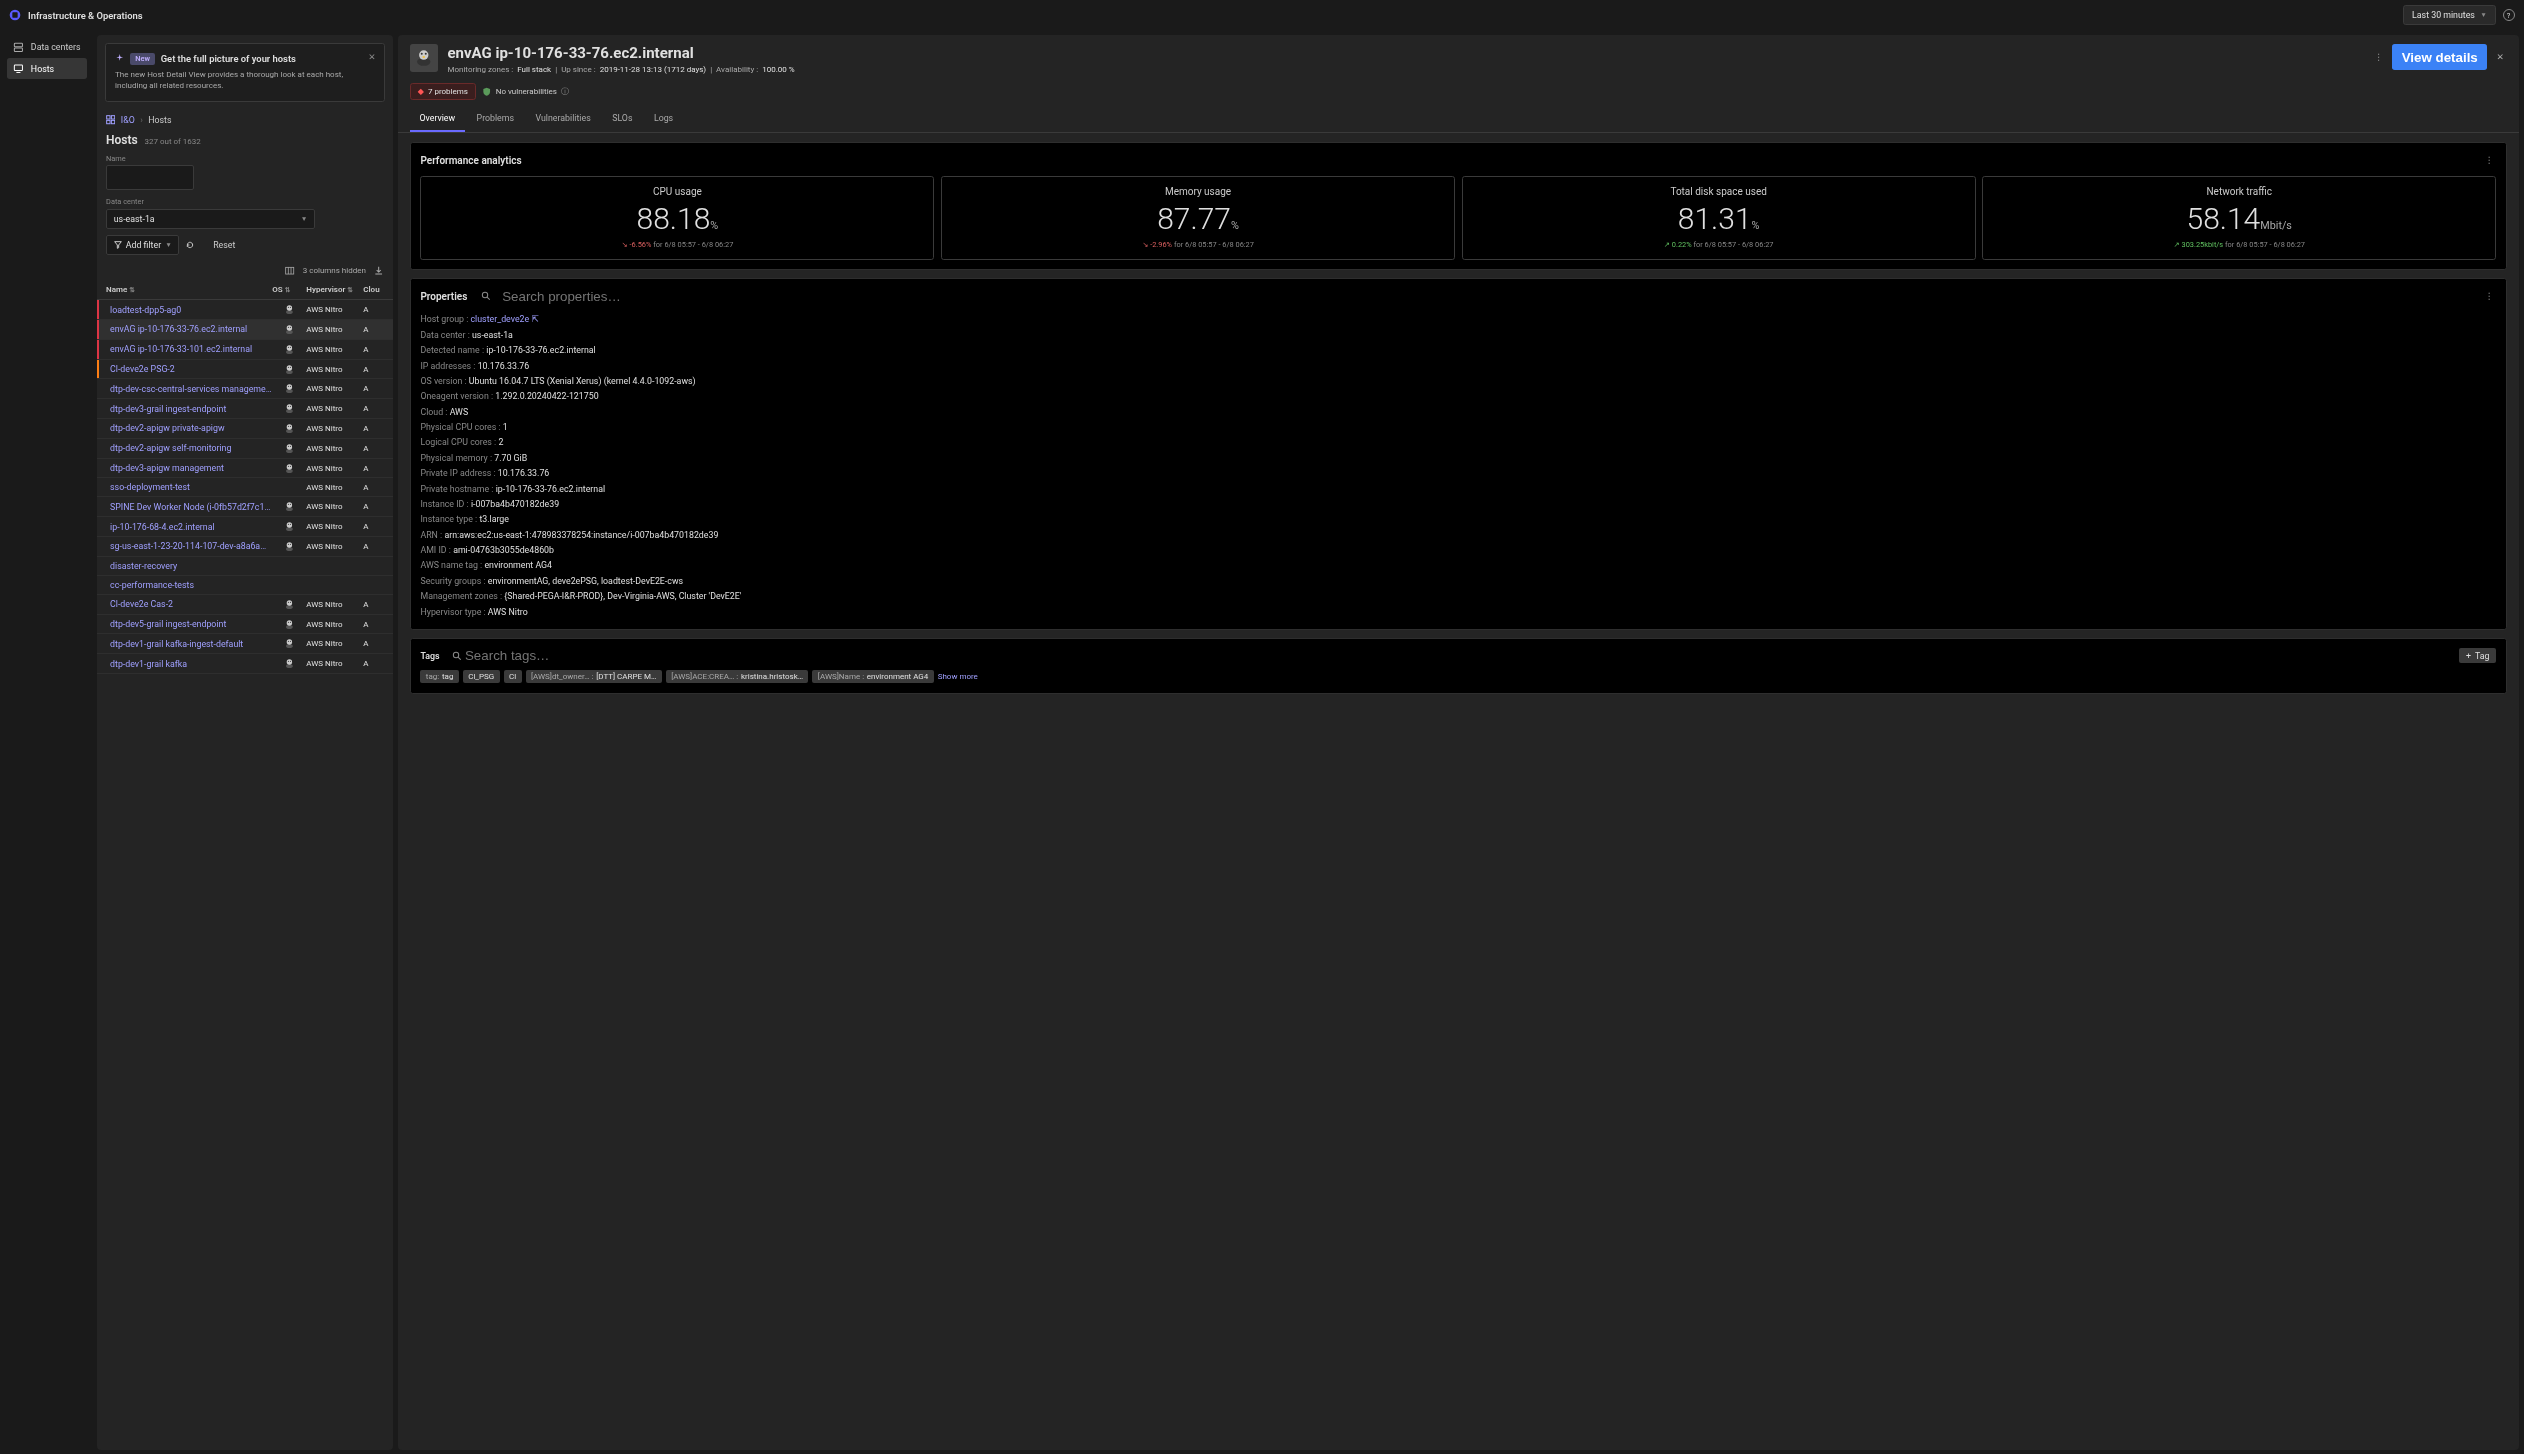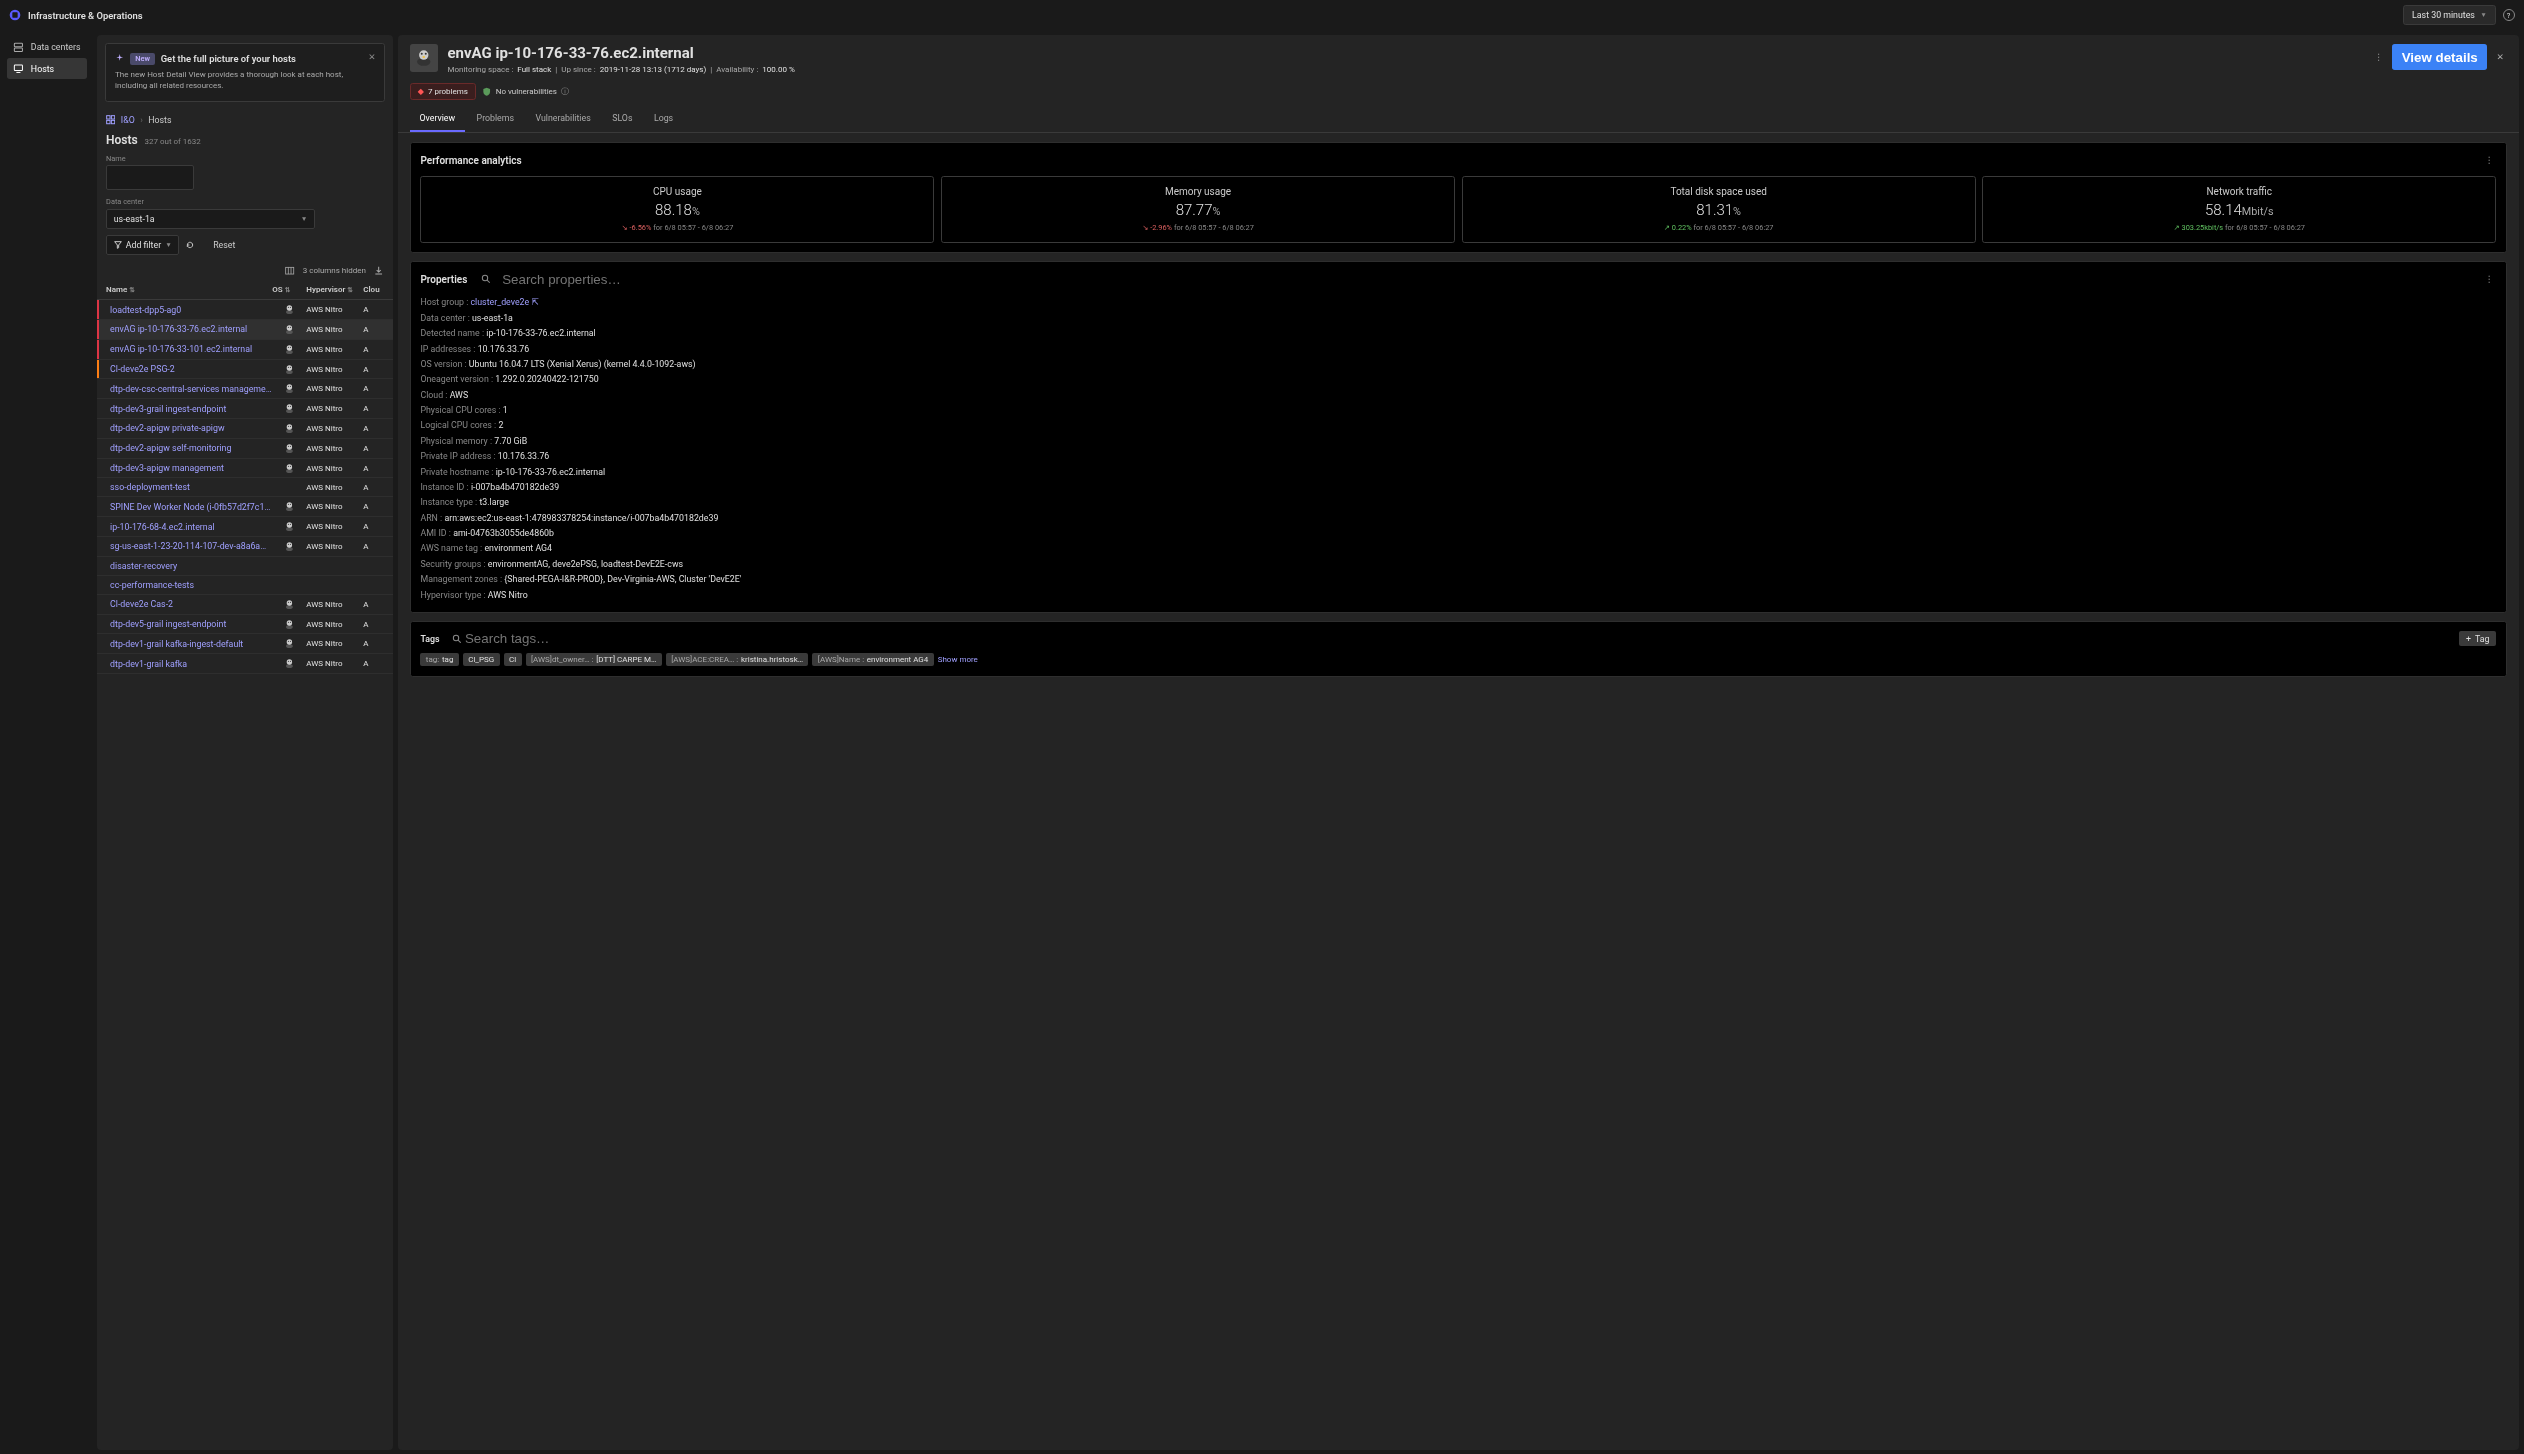--- a/index.html
+++ b/index.html
@@ -133,21 +133,21 @@
   background: #000000; border: 0.7px solid #2e2e2e; border-radius: 2.7px;
   padding: 9.4px; margin-bottom: 8px;
 }
 .section-header { display: flex; justify-content: space-between; align-items: center; margin-bottom: 8px; }
 .section-title { font-size: 10px; font-weight: 600; }
 .metrics-row { display: flex; gap: 6.7px; }
 .metric-card {
   flex: 1; border: 0.7px solid #3a3a3a; border-radius: 2.7px; padding: 9.4px; text-align: center;
 }
 .metric-label { font-size: 10px; color: #ccc; margin-bottom: 4px; }
-.metric-value { font-size: 15px; font-weight: 300; }
+.metric-value { font-size: 30px; font-weight: 300; }
 .metric-unit { font-size: 10.8px; color: #aaa; }
 .metric-trend { font-size: 7.4px; color: #888; margin-top: 4px; }
 .trend-down { color: #dc6060; }
 .trend-up { color: #60c060; }
 .properties-search {
   display: flex; align-items: center; gap: 12px; flex: 1; margin-left: 13.5px;
 }
 .properties-search input {
   background: transparent; border: none; color: #ccc; outline: none; flex: 1;
 }
@@ -546,21 +546,21 @@
                 <ellipse cx="16" cy="22" rx="10" ry="6" fill="#333"></ellipse>
                 <circle cx="16" cy="12" r="7" fill="#ccc"></circle>
                 <circle cx="13" cy="10" r="1.5" fill="#333"></circle>
                 <circle cx="19" cy="10" r="1.5" fill="#333"></circle>
                 <ellipse cx="16" cy="15" rx="2" ry="1.5" fill="#f0c040"></ellipse>
               </svg>
           </div>
           <div class="detail-title-block">
             <div class="detail-title">envAG ip-10-176-33-76.ec2.internal</div>
             <div class="detail-meta">
-              <span>Monitoring space :</span>
+              <span>Monitoring zones :</span>
               <span style="color:#e0e0e0">Full stack</span>
               <span>|</span>
               <span>Up since :</span>
               <span style="color:#e0e0e0">2019-11-28 13:13 (1712 days)</span>
               <span>|</span>
               <span>Availability :</span>
               <span style="color:#e0e0e0">100.00 %</span>
             </div>
           </div>
           <div class="detail-actions">

